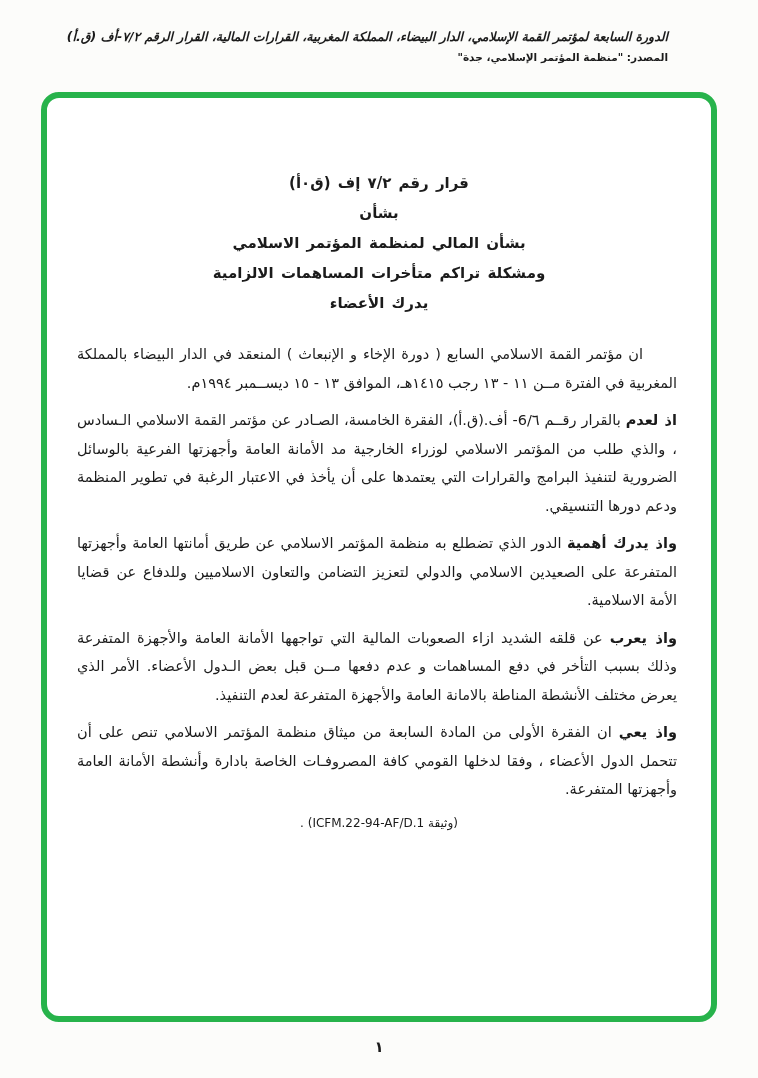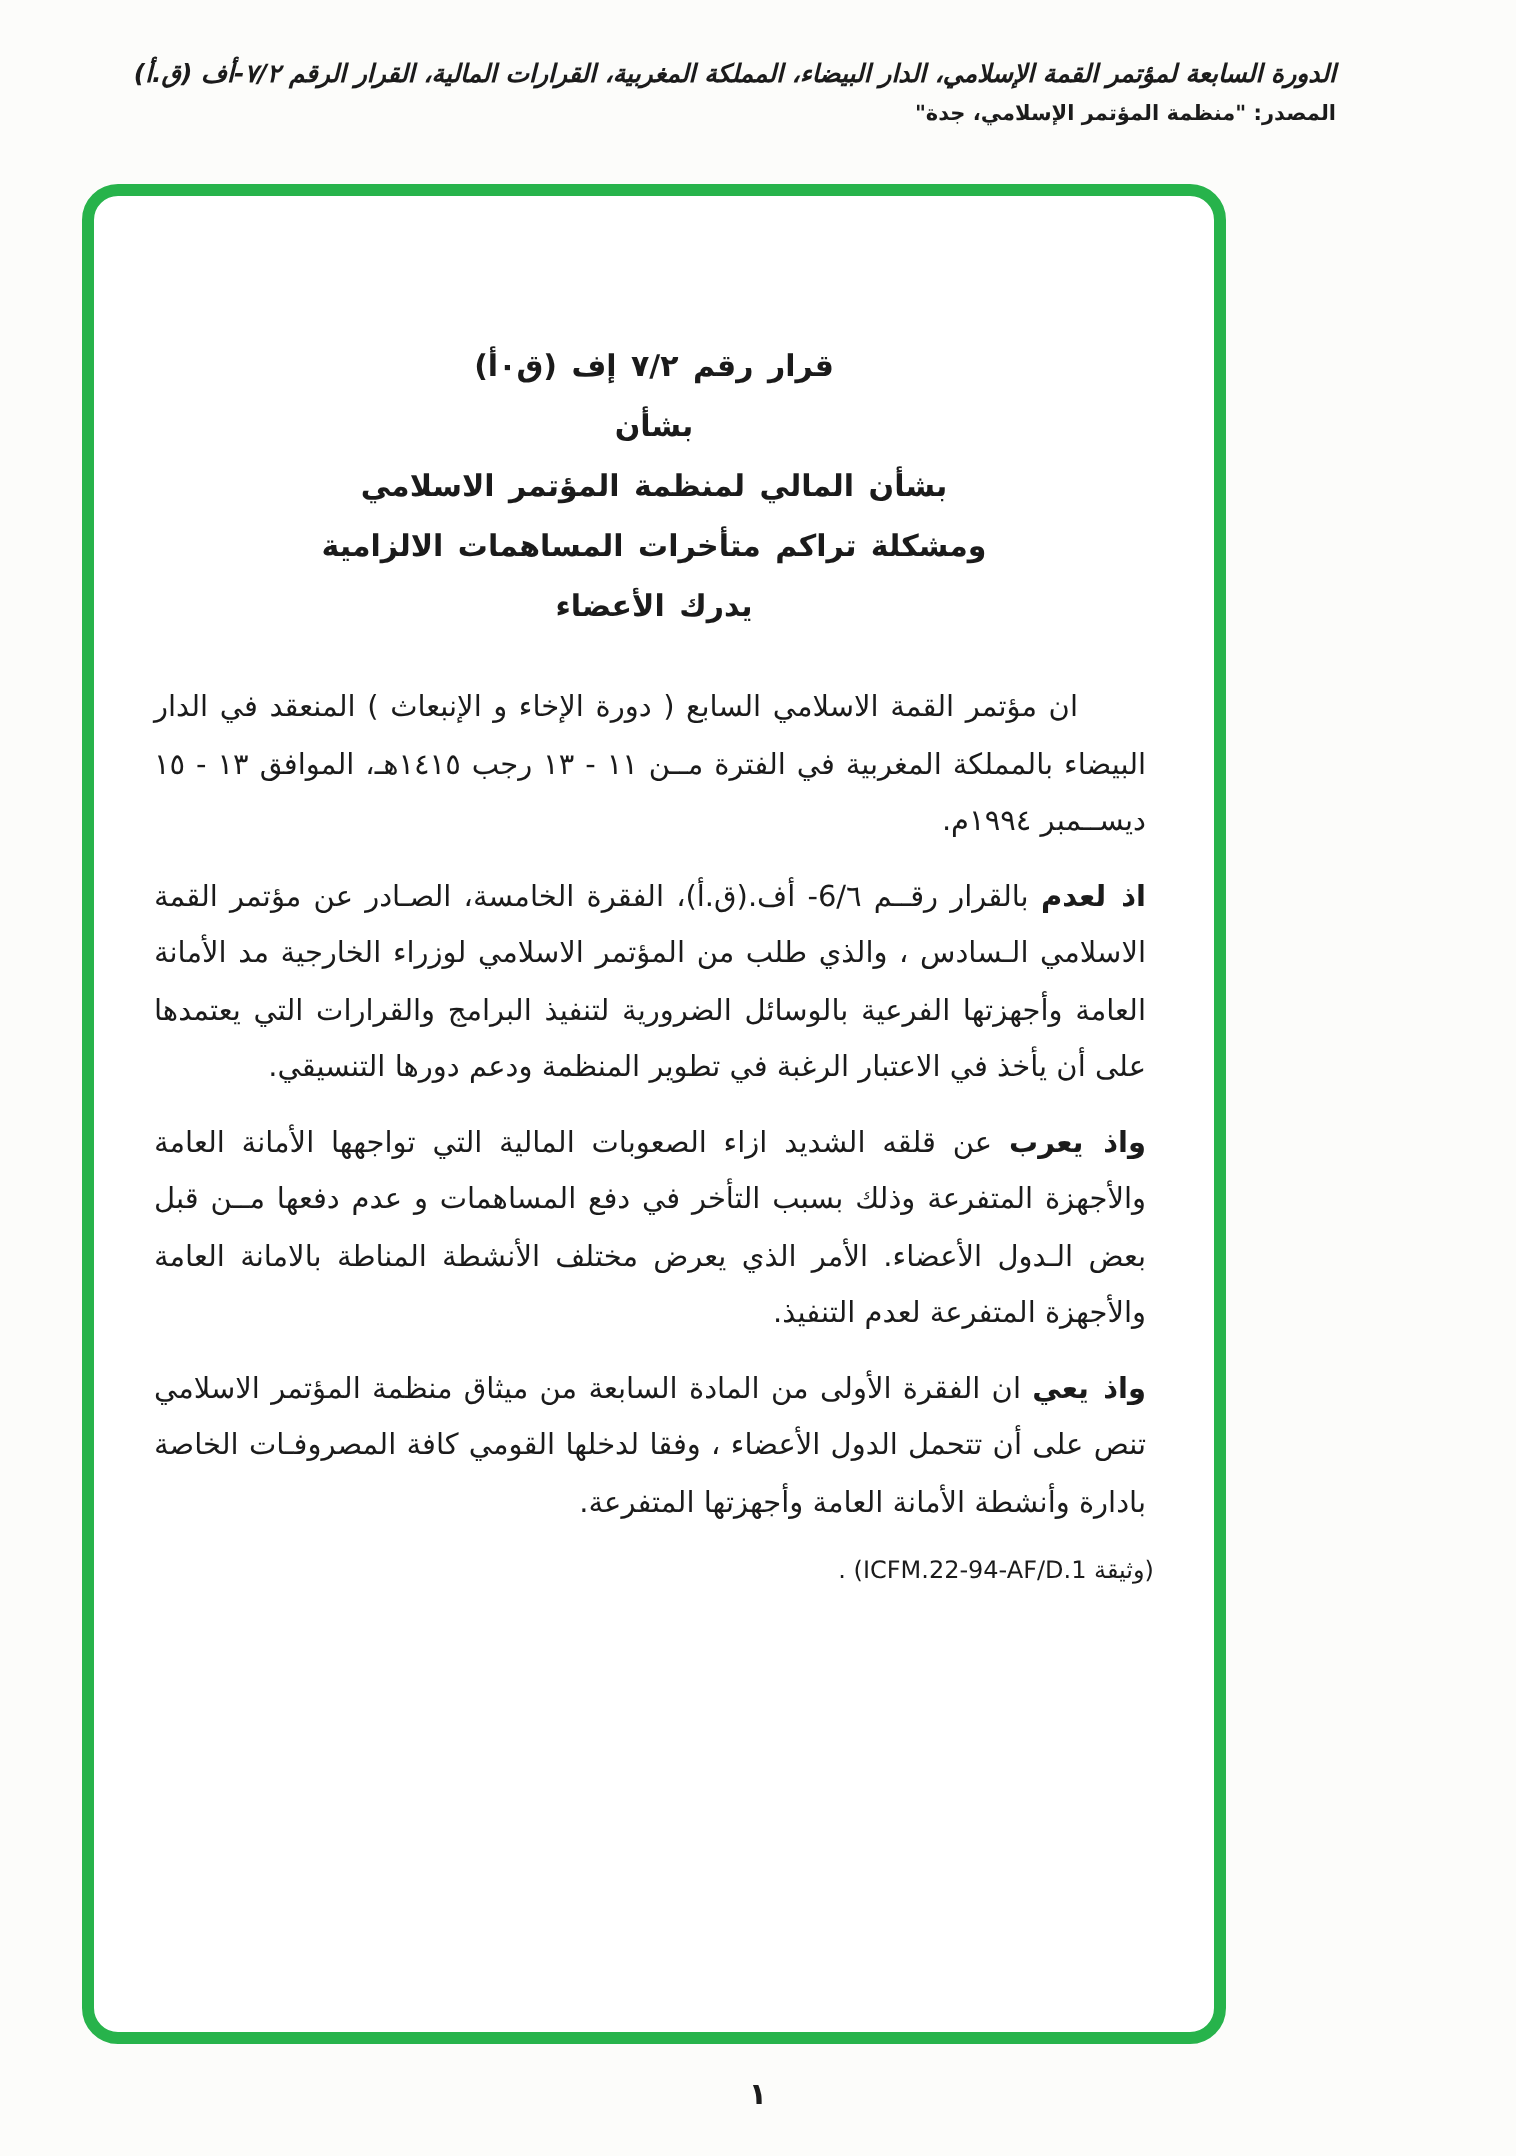--- a/index.html
+++ b/index.html
@@ -36,21 +36,21 @@
   }
   .top-header .line2{
     font-weight:bold;
     font-size:10.5px;
     margin-top:5px;
     line-height:14px;
   }
   .frame{
     position:absolute;
     top:92px;left:41px;
-    width:572px;height:930px;
+    width:676px;height:930px;
     border:6px solid var(--frame-border);
     border-radius:18px;
     background:#fff;
     overflow:hidden;
   }
   .content{
     padding:70px 30px 0 30px;
     direction:rtl;
   }
   .title-block{
@@ -73,21 +73,21 @@
   }
   .body-text p.indent{
     text-indent:34px;
   }
   .lead{
     font-weight:bold;
     word-spacing:1px;
   }
   .docref{
     direction:rtl;
-    text-align:right;
+    text-align:center;
     font-size:12px;
     margin-top:2px;
     line-height:20px;
   }
   .page-number{
     position:absolute;
     left:0;right:0;
     top:1038px;
     text-align:center;
     font-size:15px;
@@ -114,20 +114,21 @@
         <div class="t">ومشكلة تراكم متأخرات المساهمات الالزامية</div>
         <div class="t">يدرك الأعضاء</div>
       </div>
 
       <div class="body-text">
 
         <p class="indent"><span>ان مؤتمر القمة الاسلامي السابع ( دورة الإخاء و الإنبعاث ) المنعقد في الدار البيضاء بالمملكة المغربية في الفترة مــن ١١ - ١٣ رجب ١٤١٥هـ، الموافق ١٣ - ١٥ ديســمبر ١٩٩٤م.</span></p>
 
         <p><span class="lead">اذ لعدم</span> <span>بالقرار رقــم 6/٦- أف.(ق.أ)، الفقرة الخامسة، الصـادر عن مؤتمر القمة الاسلامي الـسادس ، والذي طلب من المؤتمر الاسلامي لوزراء الخارجية مد الأمانة العامة وأجهزتها الفرعية بالوسائل الضرورية لتنفيذ البرامج والقرارات التي يعتمدها على أن يأخذ في الاعتبار الرغبة في تطوير المنظمة ودعم دورها التنسيقي.</span></p>
 
+        <p><span class="lead">واذ يدرك أهمية</span> <span>الدور الذي تضطلع به منظمة المؤتمر الاسلامي عن طريق أمانتها العامة وأجهزتها المتفرعة على الصعيدين الاسلامي والدولي لتعزيز التضامن والتعاون الاسلاميين وللدفاع عن قضايا الأمة الاسلامية.</span></p>
 
         <p><span class="lead">واذ يعرب</span> <span>عن قلقه الشديد ازاء الصعوبات المالية التي تواجهها الأمانة العامة والأجهزة المتفرعة وذلك بسبب التأخر في دفع المساهمات و عدم دفعها مــن قبل بعض الـدول الأعضاء. الأمر الذي يعرض مختلف الأنشطة المناطة بالامانة العامة والأجهزة المتفرعة لعدم التنفيذ.</span></p>
 
         <p><span class="lead">واذ يعي</span> <span>ان الفقرة الأولى من المادة السابعة من ميثاق منظمة المؤتمر الاسلامي تنص على أن تتحمل الدول الأعضاء ، وفقا لدخلها القومي كافة المصروفـات الخاصة بادارة وأنشطة الأمانة العامة وأجهزتها المتفرعة.</span></p>
 
 
         <div class="docref">(وثيقة ICFM.22-94-AF/D.1) .</div>
 
       </div>
 

